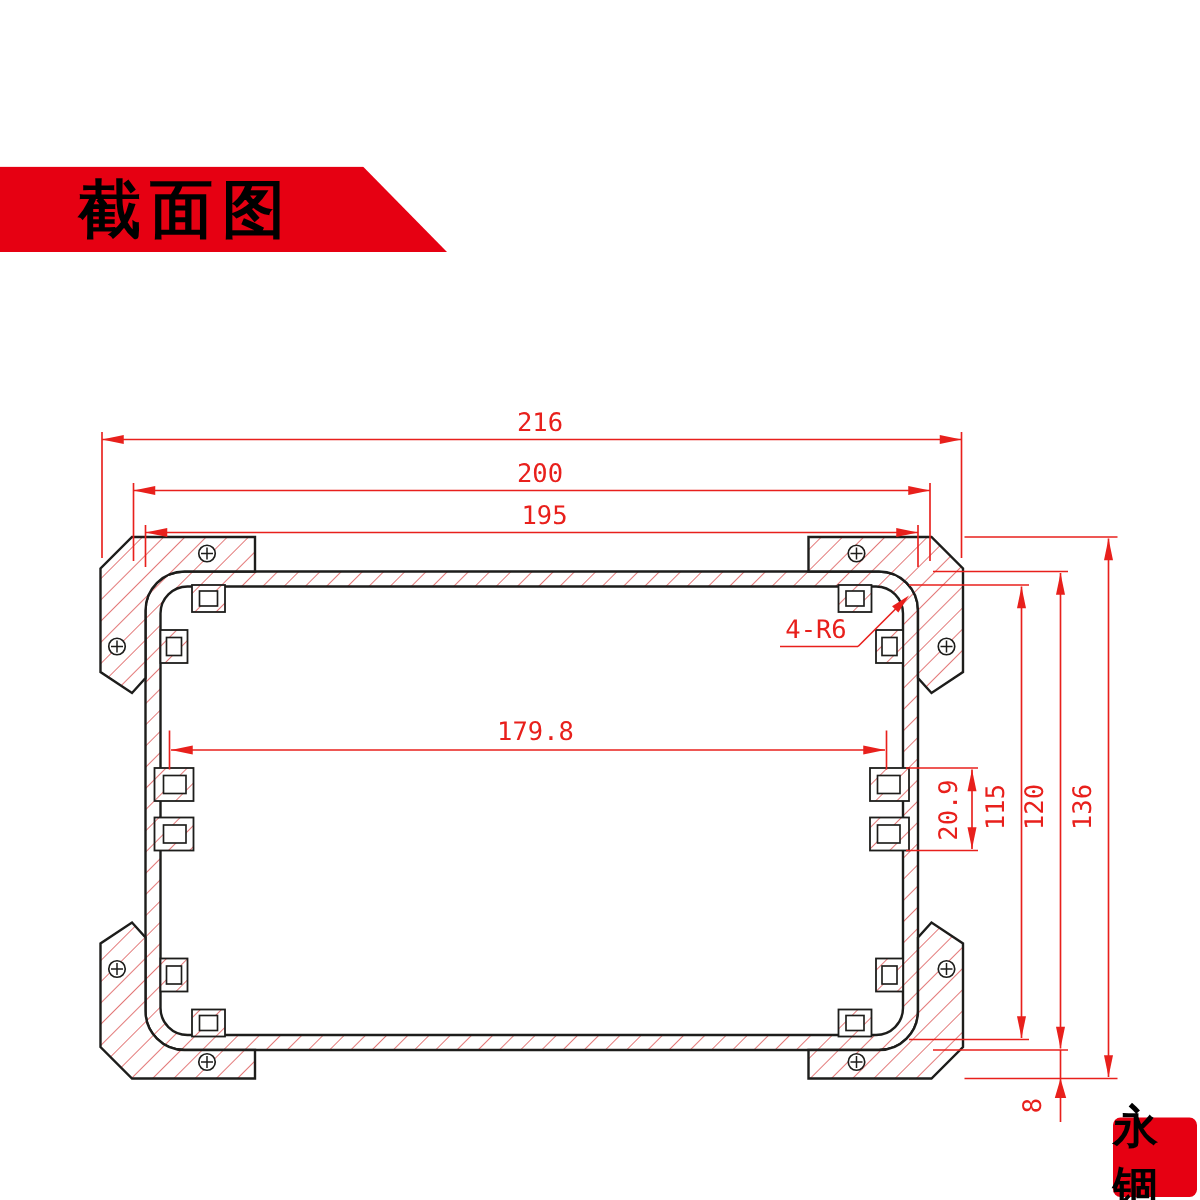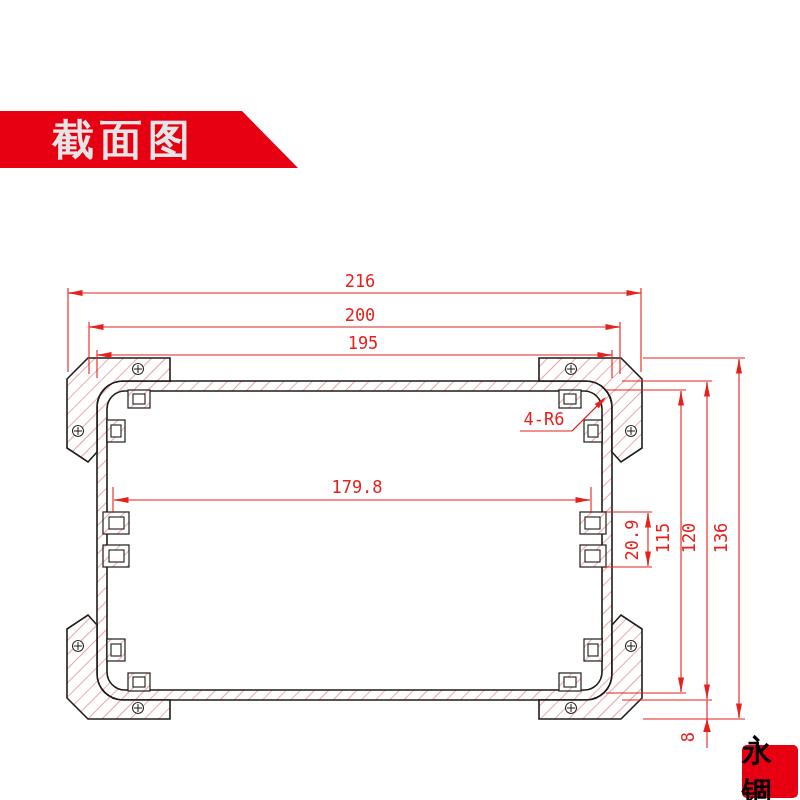--- a/index.html
+++ b/index.html
@@ -2,21 +2,21 @@
 <html><head>
 <meta charset="utf-8">
 <style>
   html,body{margin:0;padding:0;}
   body{width:800px;height:800px;background:#ffffff;position:relative;overflow:hidden;
        font-family:"DejaVu Sans",sans-serif;}
   .stage{position:absolute;inset:0;background:#ffffff;}
   .banner{position:absolute;left:0;top:111px;width:298px;height:57px;background:#e60012;
           clip-path:polygon(0 0,81.2% 0,100% 100%,0 100%);
           display:flex;align-items:center;}
-  .banner span{color:#e5e5e5;font-size:42px;font-weight:bold;letter-spacing:6px;
+  .banner span{color:#000000;font-size:42px;font-weight:bold;letter-spacing:6px;
                padding-left:52px;line-height:1;font-family:"DejaVu Sans",sans-serif;}
   .drawing-svg{position:absolute;left:0;top:0;}
   .dim-text{font-family:"DejaVu Sans Mono","Liberation Mono",monospace;font-size:17px;
             fill:#e8201c;}
   .outline{stroke:#1d1d1b;stroke-width:1.6;fill:url(#hatch);}
   .outline-thin{stroke:#1d1d1b;stroke-width:1.2;fill:url(#hatch);}
   .slot{fill:#ffffff;stroke:#1d1d1b;stroke-width:1.1;}
   .dimline{stroke:#e8201c;stroke-width:1.1;fill:none;}
   .screw{fill:#ffffff;stroke:#1d1d1b;stroke-width:1.1;}
   .screw-cross{stroke:#1d1d1b;stroke-width:1;}

